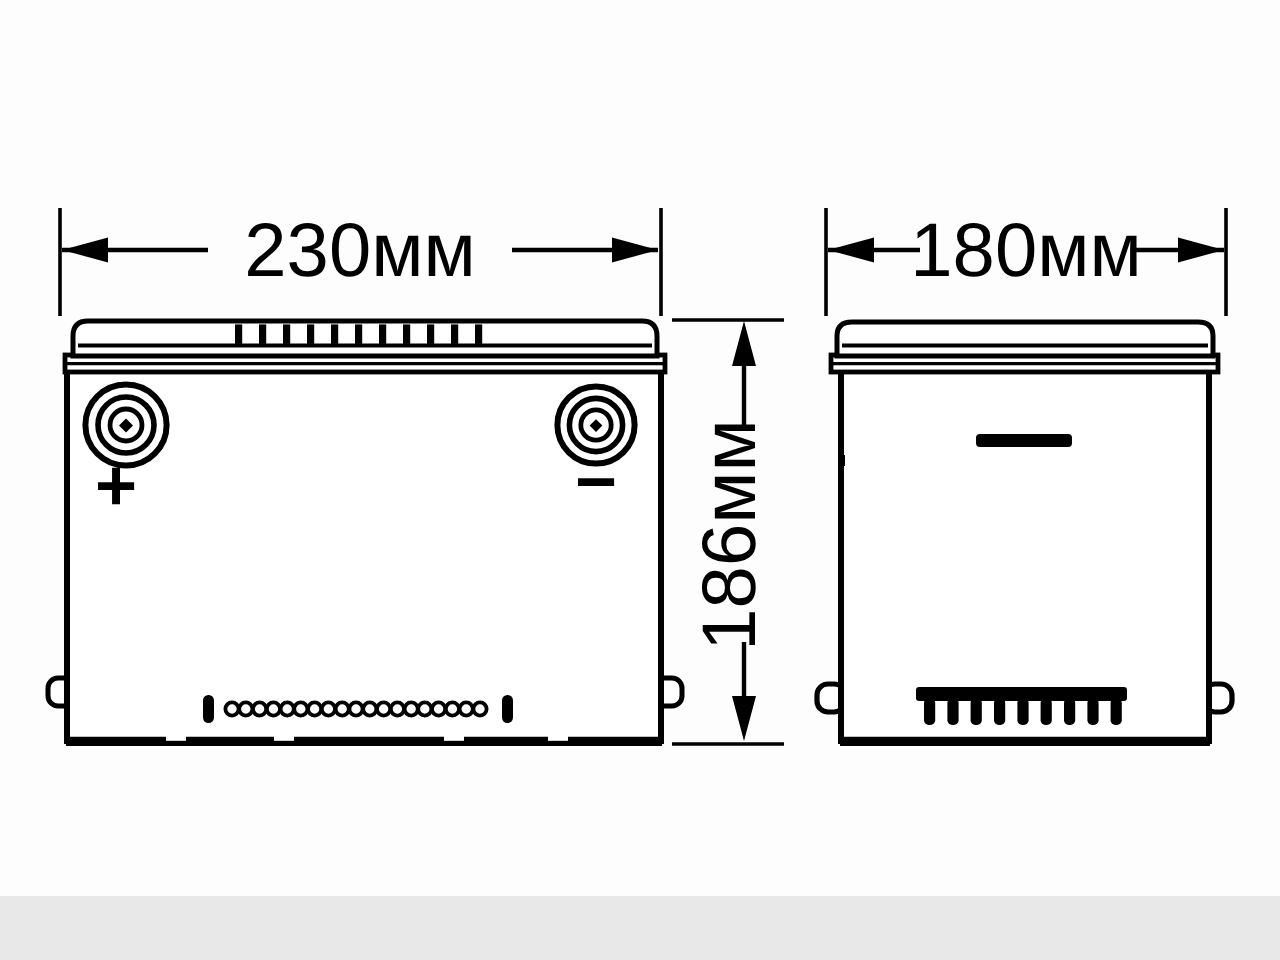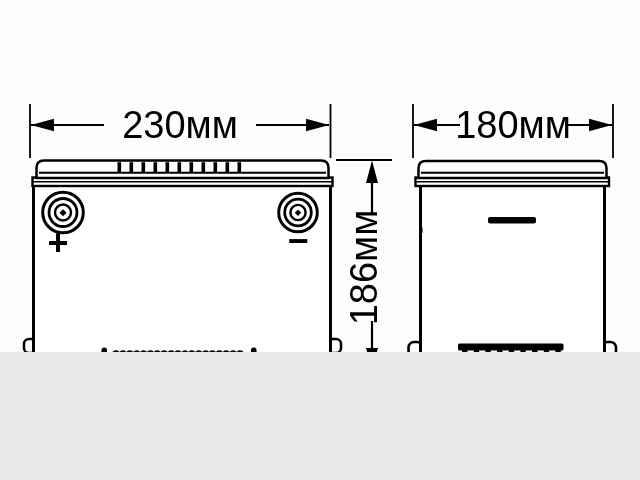--- a/index.html
+++ b/index.html
@@ -1,17 +1,17 @@
 <!DOCTYPE html>
 <html><head>
 <meta charset="utf-8">
 <style>
   html,body{margin:0;padding:0;background:#e8e8e8;}
   .canvas{
-    width:640px;height:352px;position:relative;margin:0 auto;
+    width:640px;height:448px;position:relative;margin:0 auto;
     background:#fdfdfd;overflow:hidden;
     font-family:"Liberation Sans", sans-serif;
   }
   svg{display:block;}
   .ln{stroke:#000;fill:none;stroke-width:2.2;}
   .ext{stroke:#000;fill:none;stroke-width:1.8;}
   .base{stroke:#000;fill:none;stroke-width:4.6;}
   .fillb{fill:#000;stroke:none;}
   .wh{fill:#fff;}
   .dimtext{

